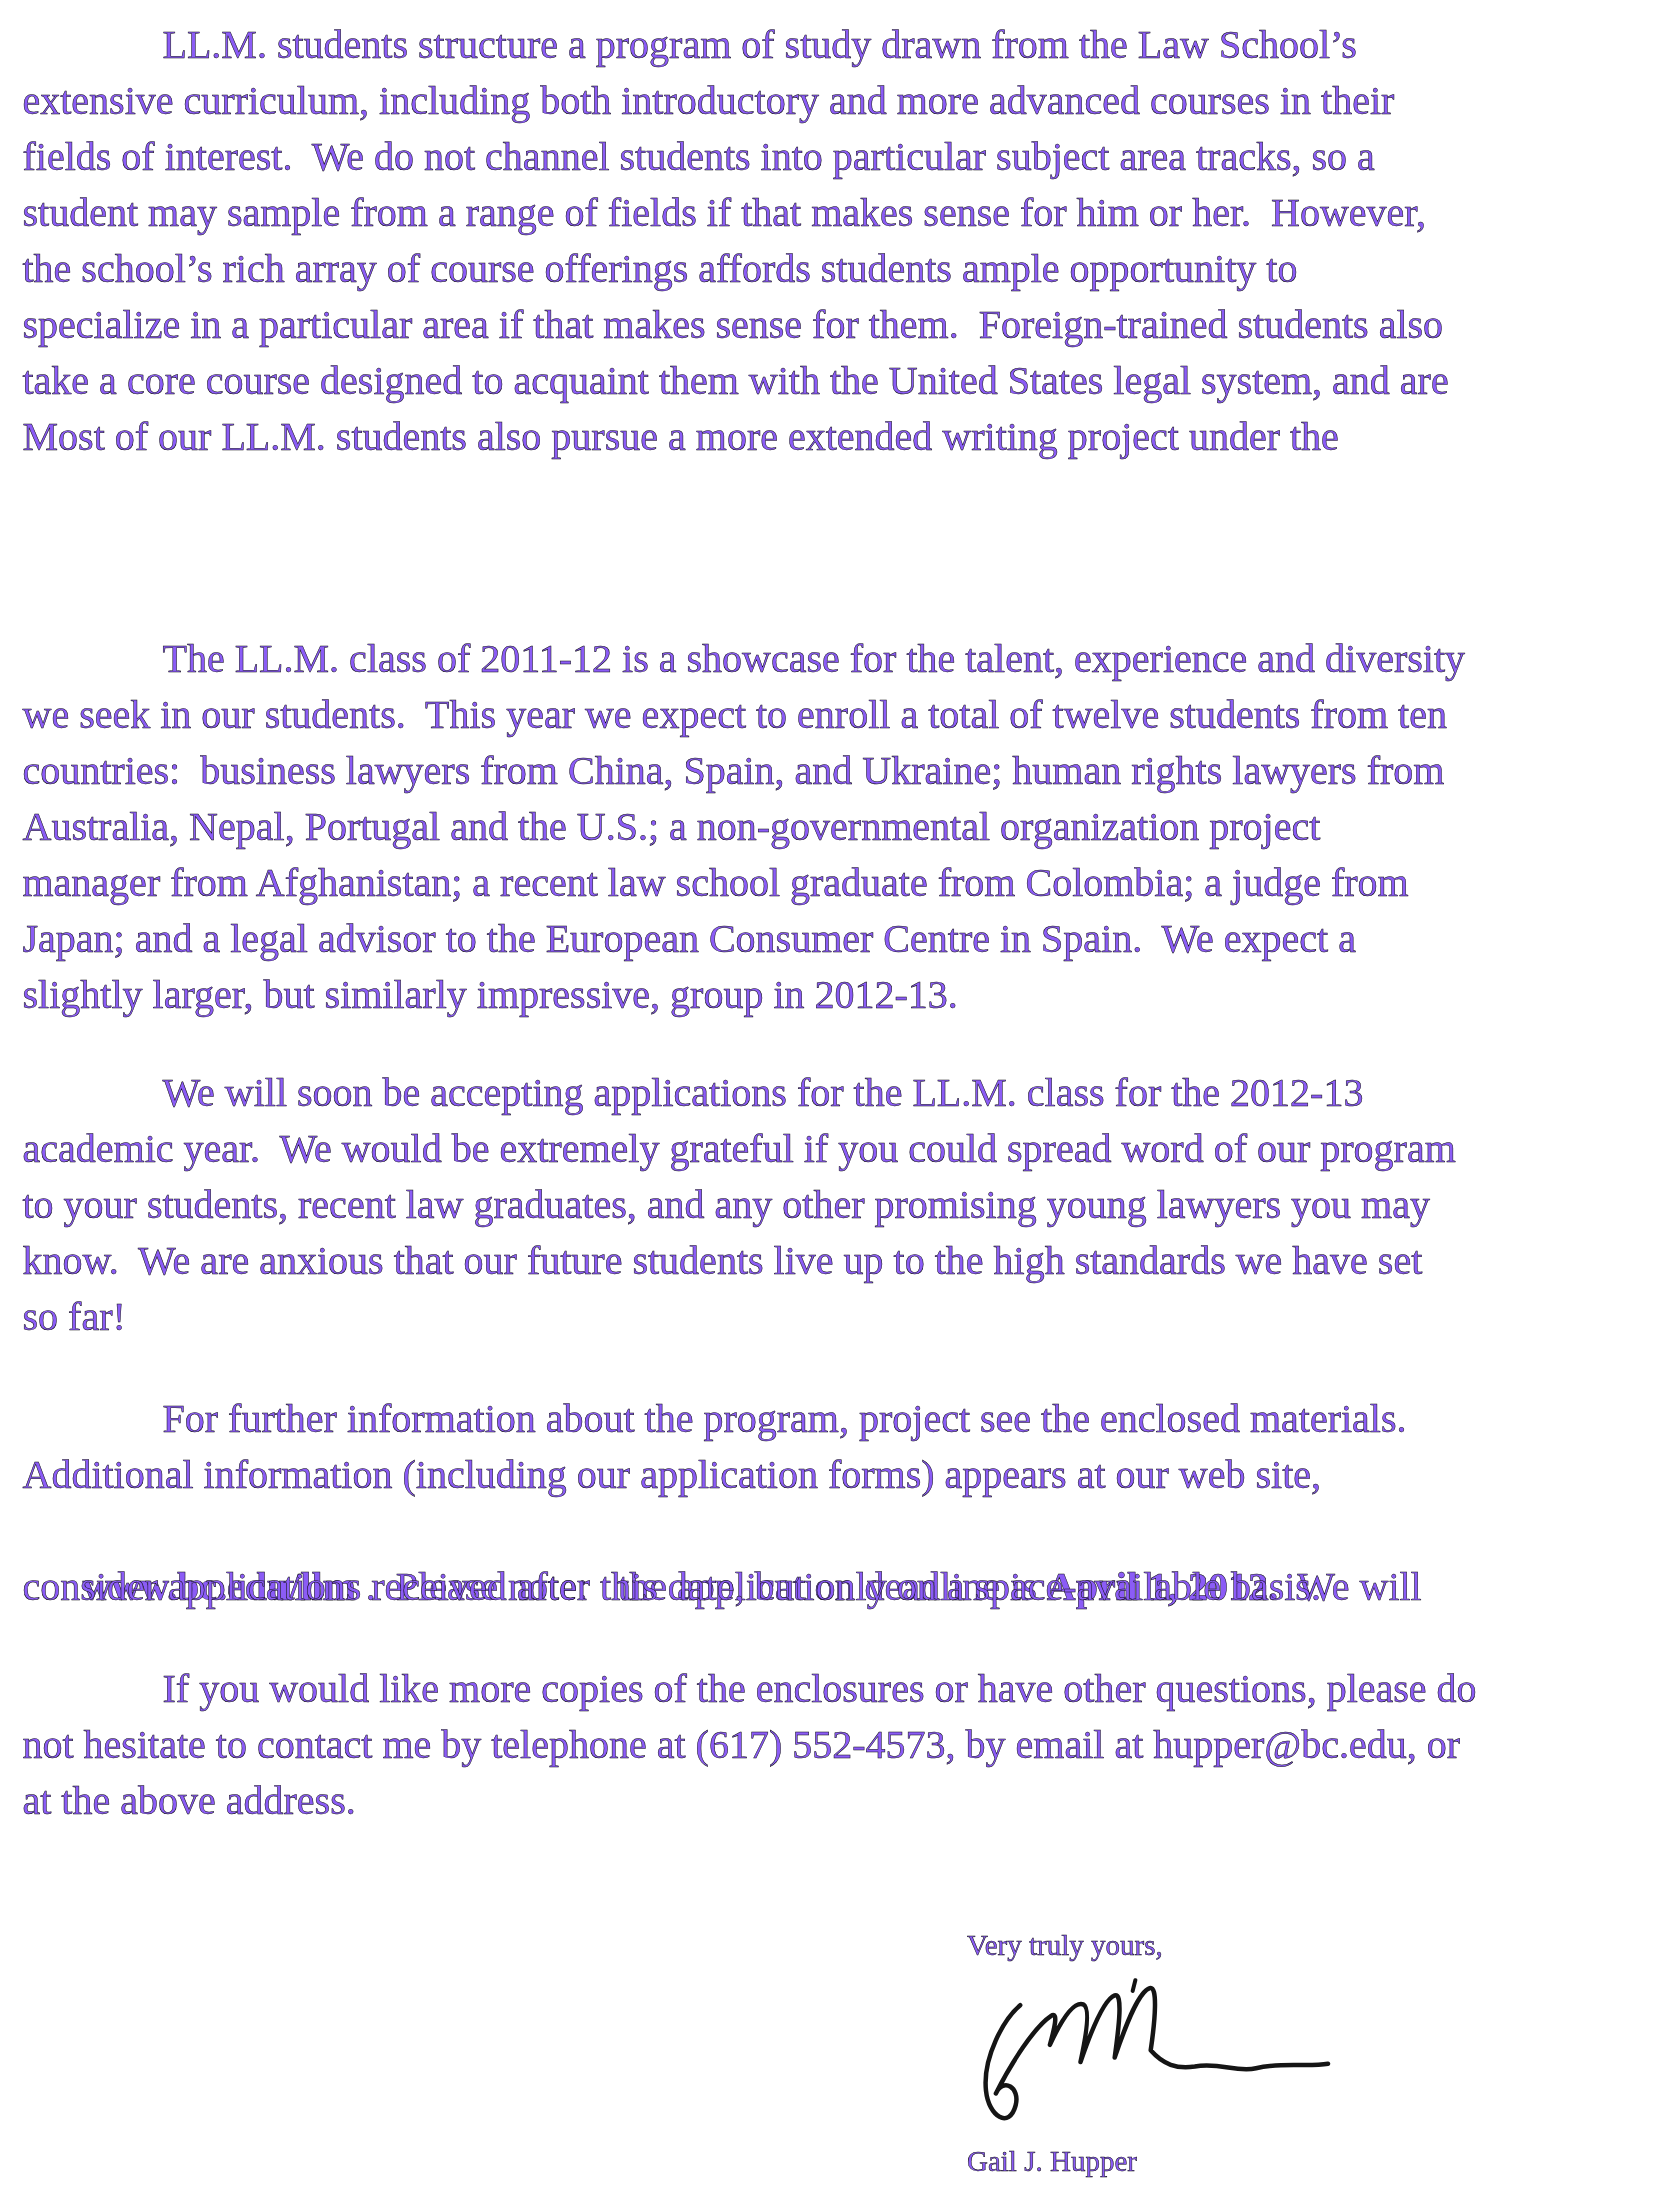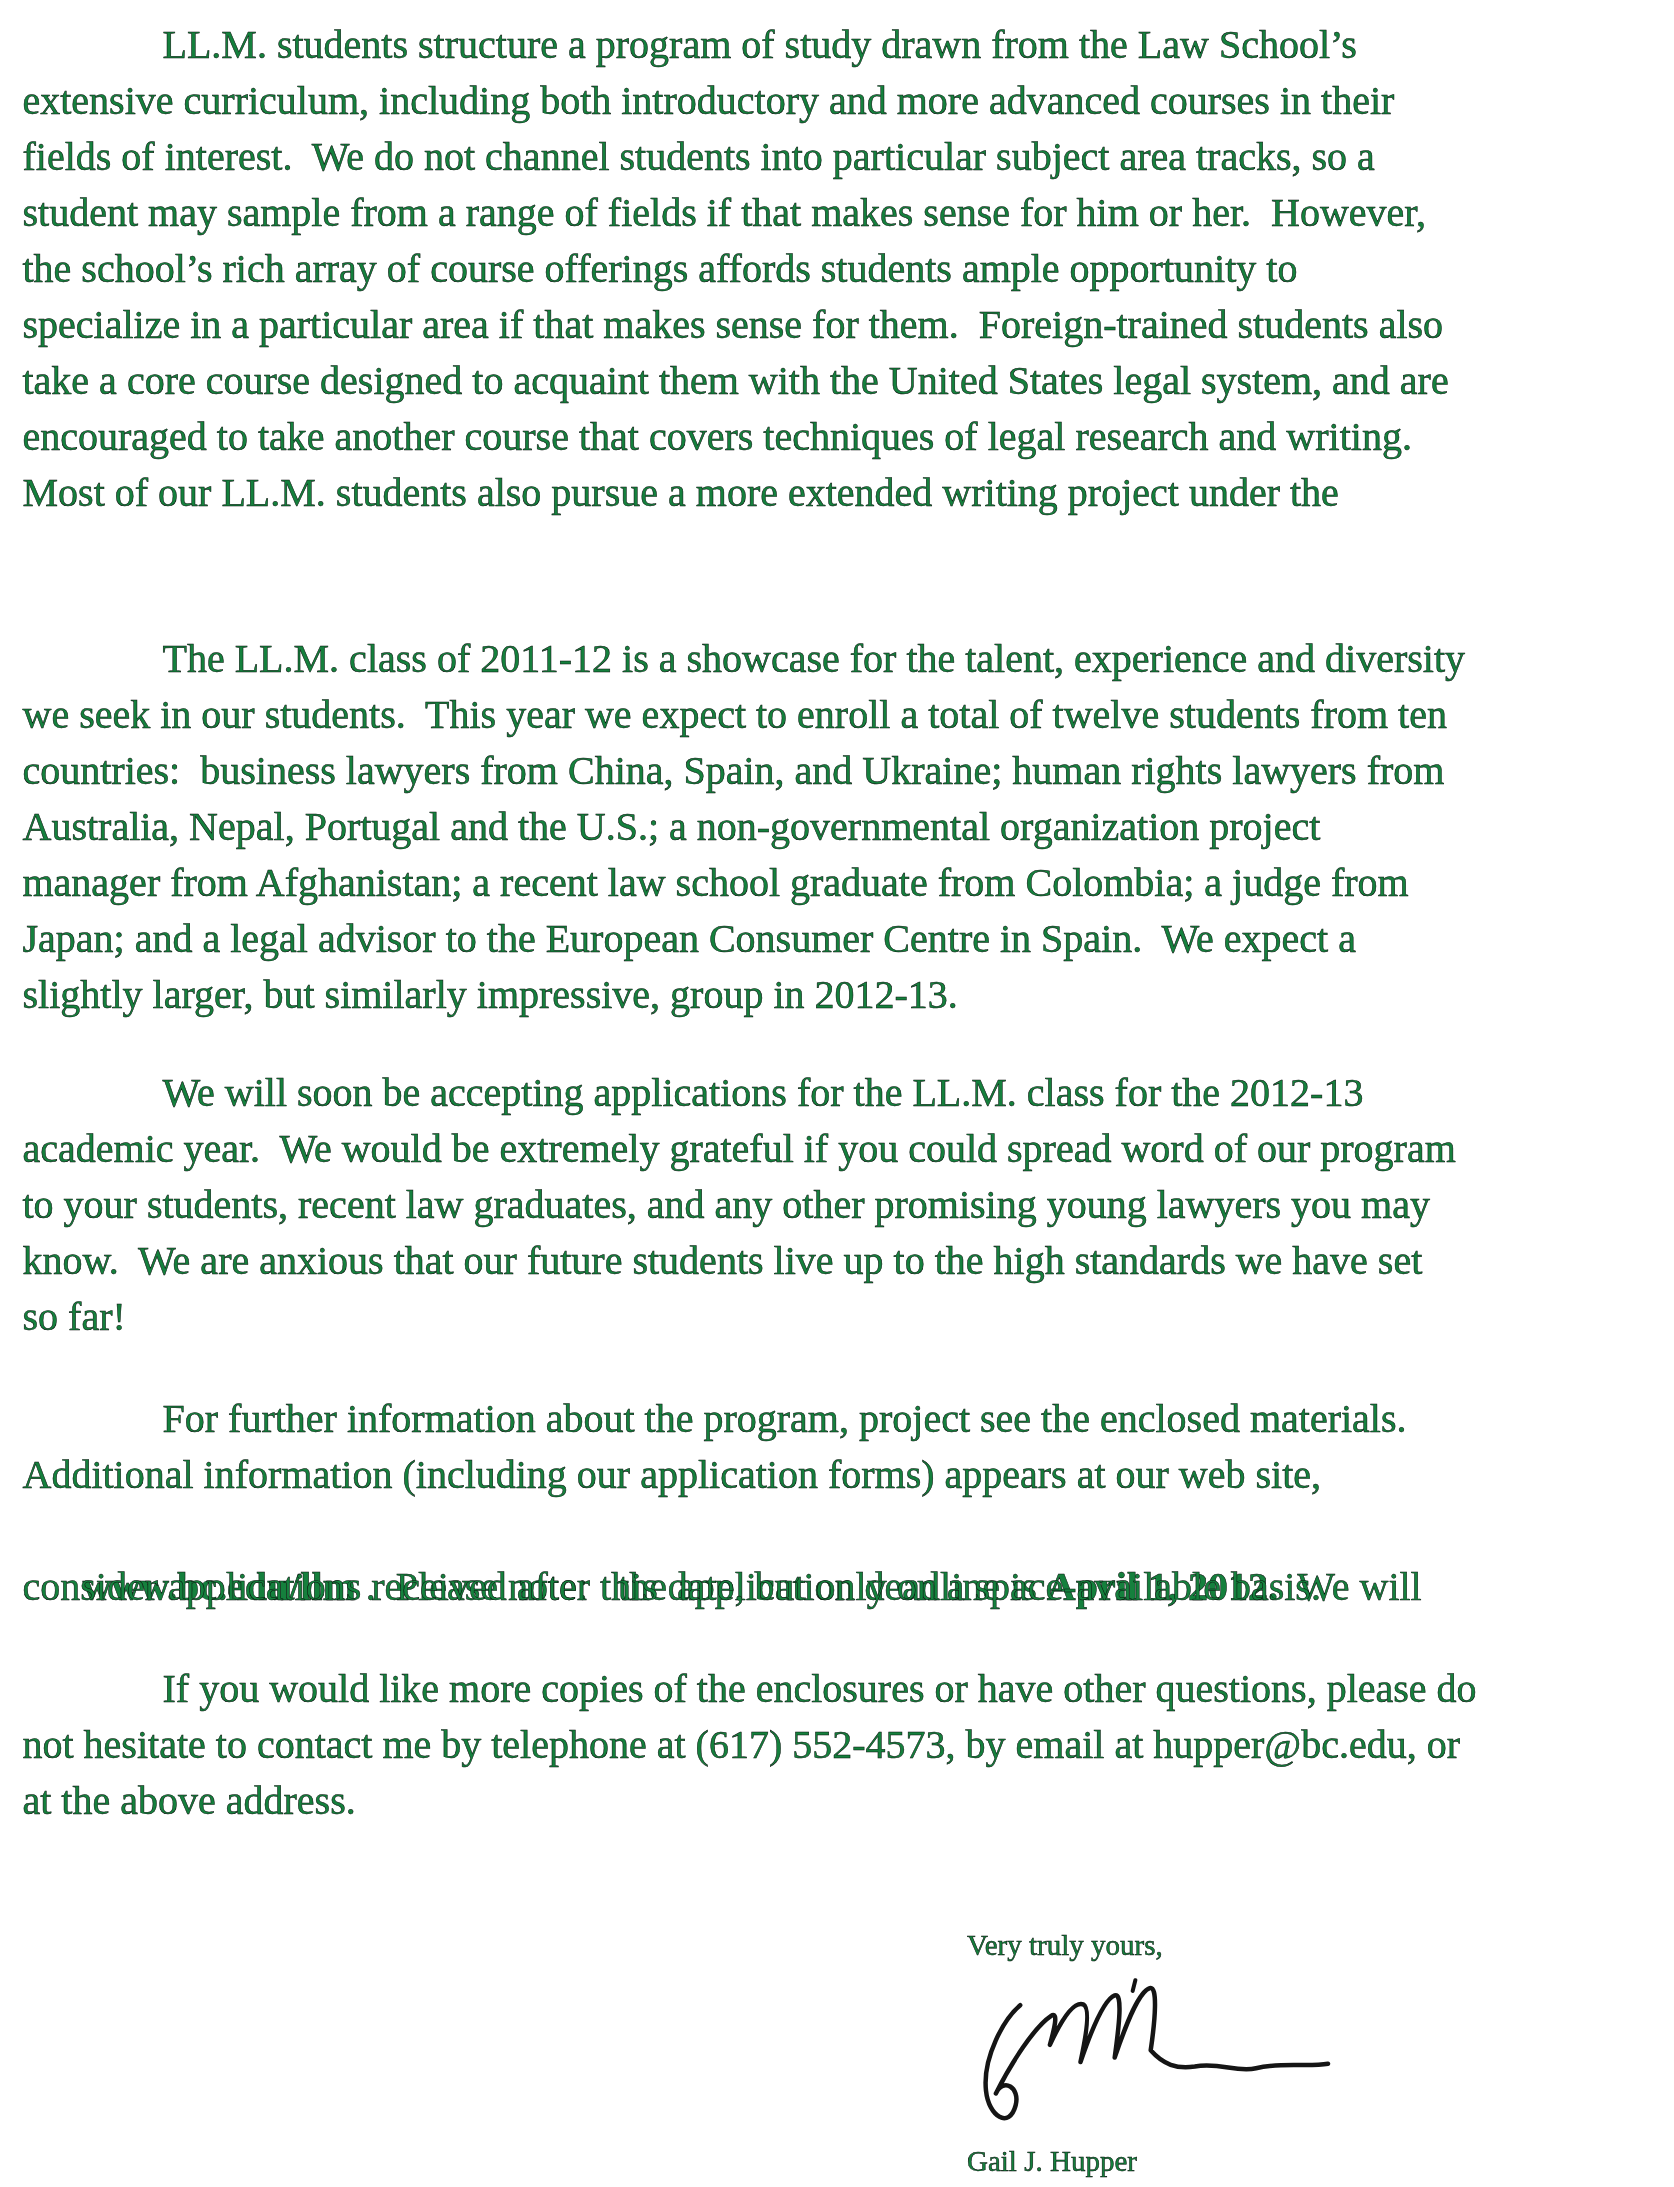--- a/index.html
+++ b/index.html
@@ -1,21 +1,21 @@
 <!DOCTYPE html>
 <html style="font-size:14.4px"><head>
 <meta charset="utf-8">
 <style>
   html,body{margin:0;padding:0;background:#ffffff;}
   .page{
     position:relative;
     width:1602px;
     height:2187px;
     background:#ffffff;
-    color:#15803d;
+    color:#8b5cf6;
     font-family:"Liberation Serif","DejaVu Serif",serif;
     overflow:hidden;
     -webkit-text-stroke:0.5px #0a0a0a;
   }
   .para{position:absolute;left:22.5px;}
   .line{
     white-space:pre;
     font-size:40px;
     line-height:56px;
     height:56px;
@@ -45,21 +45,20 @@
 <div class="page">
 
   <div class="para" style="top:17px">
     <div class="line">LL.M. students structure a program of study drawn from the Law School’s</div>
     <div class="line">extensive curriculum, including both introductory and more advanced courses in their</div>
     <div class="line">fields of interest.  We do not channel students into particular subject area tracks, so a</div>
     <div class="line">student may sample from a range of fields if that makes sense for him or her.  However,</div>
     <div class="line">the school’s rich array of course offerings affords students ample opportunity to</div>
     <div class="line">specialize in a particular area if that makes sense for them.  Foreign-trained students also</div>
     <div class="line">take a core course designed to acquaint them with the United States legal system, and are</div>
-    <div class="line">encouraged to take another course that covers techniques of legal research and writing.</div>
     <div class="line">Most of our LL.M. students also pursue a more extended writing project under the</div>
   </div>
 
   <div class="para" style="top:631px">
     <div class="line">The LL.M. class of 2011-12 is a showcase for the talent, experience and diversity</div>
     <div class="line">we seek in our students.  This year we expect to enroll a total of twelve students from ten</div>
     <div class="line">countries:  business lawyers from China, Spain, and Ukraine; human rights lawyers from</div>
     <div class="line">Australia, Nepal, Portugal and the U.S.; a non-governmental organization project</div>
     <div class="line">manager from Afghanistan; a recent law school graduate from Colombia; a judge from</div>
     <div class="line">Japan; and a legal advisor to the European Consumer Centre in Spain.  We expect a</div>

